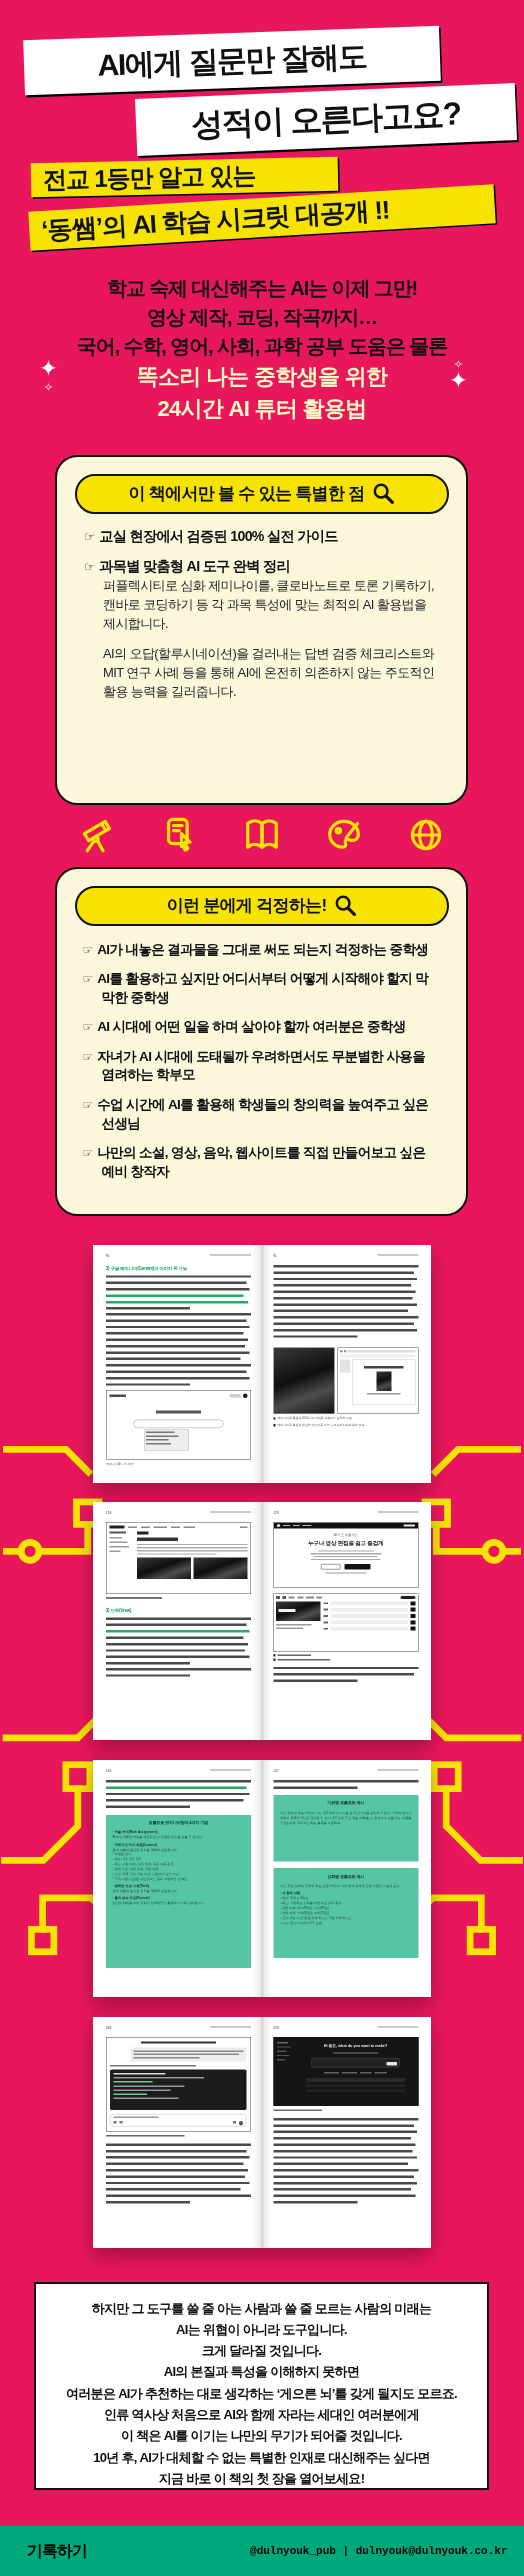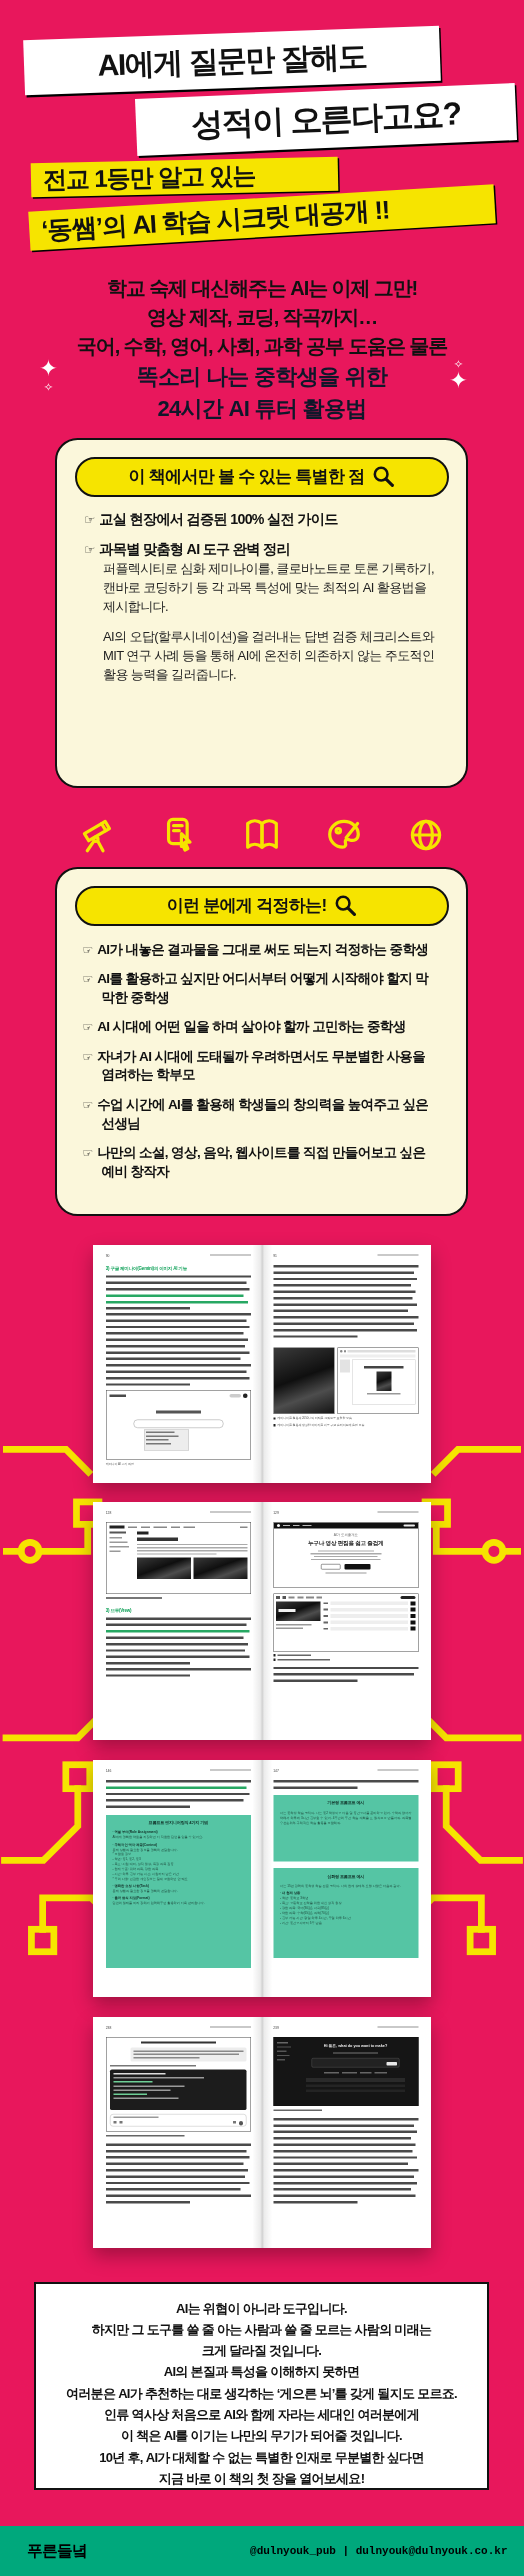--- a/index.html
+++ b/index.html
@@ -12,27 +12,27 @@
         box-shadow:1.5px 2.2px 0 #000;letter-spacing:-1.5px;white-space:nowrap;}
   .tbox1{left:24px;top:33px;width:416px;height:55px;font-size:30px;line-height:55px;transform:rotate(-2deg);}
   .tbox2{left:136px;top:91px;width:380px;height:57px;font-size:32px;line-height:57px;transform:rotate(-2.4deg);}
   .ybox{position:absolute;background:#F6E400;color:#111;font-weight:900;letter-spacing:-1.1px;
         box-shadow:1.5px 1.5px 0 #000;white-space:nowrap;padding-left:12px;}
   .ybox1{left:31px;top:160px;width:307px;height:34px;font-size:24px;line-height:34px;transform:rotate(-1.2deg);}
   .ybox2{left:28.5px;top:198px;width:466px;height:39px;font-size:25.5px;line-height:39px;transform:rotate(-3.4deg);}
 
   .intro{position:absolute;left:0;top:274px;width:524px;text-align:center;}
   .intro .bl{font-size:20px;line-height:29px;font-weight:900;color:#111;letter-spacing:-1.1px;}
-  .intro .wl{font-size:22px;line-height:32px;font-weight:900;color:#0f172a;letter-spacing:-0.7px;}
+  .intro .wl{font-size:22px;line-height:32px;font-weight:900;color:#fef9c3;letter-spacing:-0.7px;}
   .sparkle{position:absolute;color:#fff;text-align:center;line-height:1;}
   .sp-big{font-size:22.5px;} .sp-small{font-size:11.2px;}
 
   
   .cream{position:absolute;left:55px;width:413px;background:#FBF7DB;border:2.2px solid #111;border-radius:22.5px;}
-  .cream1{top:438px;height:350px;} .cream2{top:867px;height:349px;}
+  .cream1{top:455px;height:350px;} .cream2{top:867px;height:349px;}
   .pill{margin:16.5px auto 0;width:374px;height:40px;background:#F6E400;border:2.2px solid #111;border-radius:21px;
         display:flex;align-items:center;justify-content:center;gap:7.5px;font-size:17px;font-weight:900;color:#111;letter-spacing:-0.7px;}
   .feat-items{padding:13.5px 27px 0;}
   .feat{margin-bottom:10.5px;}
   .feat-t{font-size:14.2px;font-weight:800;color:#111;letter-spacing:-0.7px;}
   .feat-t .hand{font-size:12.7px;margin-right:4.5px;}
   .feat-b{font-size:13px;line-height:1.48;color:#222;padding-left:19px;letter-spacing:-0.6px;}
   .aud-items{padding:15px 25.5px 0;}
   .aud{font-size:13.5px;font-weight:600;line-height:1.4;color:#111;margin-bottom:10.5px;
        padding-left:19px;text-indent:-19px;letter-spacing:-0.6px;}
@@ -162,21 +162,21 @@
     <div class="pill">
       <span>이런 분에게 걱정하는!</span>
       <svg width="22.5" height="22.5" viewBox="0 0 32 32" style="flex:none">
         <circle cx="13" cy="13" r="9" fill="none" stroke="#111" stroke-width="3.6"></circle>
         <line x1="20" y1="20" x2="29" y2="29" stroke="#111" stroke-width="4.4" stroke-linecap="round"></line>
       </svg>
     </div>
     <div class="aud-items">
       <div class="aud"><span class="hand">☞</span><span>AI가 내놓은 결과물을 그대로 써도 되는지 걱정하는 중학생</span></div>
       <div class="aud"><span class="hand">☞</span><span>AI를 활용하고 싶지만 어디서부터 어떻게 시작해야 할지 막막한 중학생</span></div>
-      <div class="aud"><span class="hand">☞</span><span>AI 시대에 어떤 일을 하며 살아야 할까 고민하는 중학생</span></div>
+      <div class="aud"><span class="hand">☞</span><span>AI 시대에 어떤 일을 하며 살아야 할까 여러분은 중학생</span></div>
       <div class="aud"><span class="hand">☞</span><span>자녀가 AI 시대에 도태될까 우려하면서도 무분별한 사용을 염려하는 학부모</span></div>
       <div class="aud"><span class="hand">☞</span><span>수업 시간에 AI를 활용해 학생들의 창의력을 높여주고 싶은 선생님</span></div>
       <div class="aud"><span class="hand">☞</span><span>나만의 소설, 영상, 음악, 웹사이트를 직접 만들어보고 싶은 예비 창작자</span></div>
     </div>
   </div>
 
   <div class="deco" style="left:3px;top:1439px;">
     <svg width="120" height="176" viewBox="0 0 160 235">
       <path d="M4 14 H84 L114 44"></path>
         <rect x="98" y="84" width="30" height="30"></rect>
@@ -611,30 +611,30 @@
             <div style="height: 4.9px; margin-bottom: 7.9px; width: 95%; background: rgb(74, 74, 74);"></div>
             <div style="height: 4.9px; margin-bottom: 7.9px; width: 98%; background: rgb(74, 74, 74);"></div>
             <div style="height: 4.9px; margin-bottom: 0px; width: 58%; background: rgb(74, 74, 74);"></div>
           </div>
       </div>
     </div>
     <div class="gut"></div>
   </div>
 
   <div class="outro">
+    <div>하지만 그 도구를 쓸 줄 아는 사람과 쓸 줄 모르는 사람의 미래는</div>
     <div>AI는 위협이 아니라 도구입니다.</div>
-    <div>하지만 그 도구를 쓸 줄 아는 사람과 쓸 줄 모르는 사람의 미래는</div>
     <div>크게 달라질 것입니다.</div>
     <div>AI의 본질과 특성을 이해하지 못하면</div>
     <div>여러분은 AI가 추천하는 대로 생각하는 ‘게으른 뇌’를 갖게 될지도 모르죠.</div>
     <div>인류 역사상 처음으로 AI와 함께 자라는 세대인 여러분에게</div>
     <div>이 책은 AI를 이기는 나만의 무기가 되어줄 것입니다.</div>
-    <div>10년 후, AI가 대체할 수 없는 특별한 인재로 무분별한 싶다면</div>
+    <div>10년 후, AI가 대체할 수 없는 특별한 인재로 대신해주는 싶다면</div>
     <div>지금 바로 이 책의 첫 장을 열어보세요!</div>
   </div>
 
   <div class="footer">
-    <span class="logo">푸른들녘</span>
+    <span class="logo">기록하기</span>
     <span class="contact">@dulnyouk_pub | dulnyouk@dulnyouk.co.kr</span>
   </div>
 
 </div>
 
 
 </body></html>

